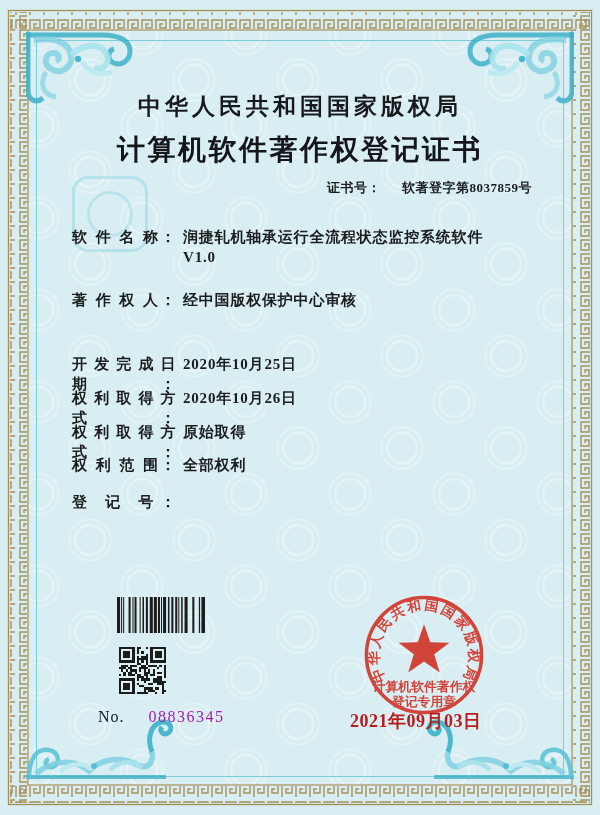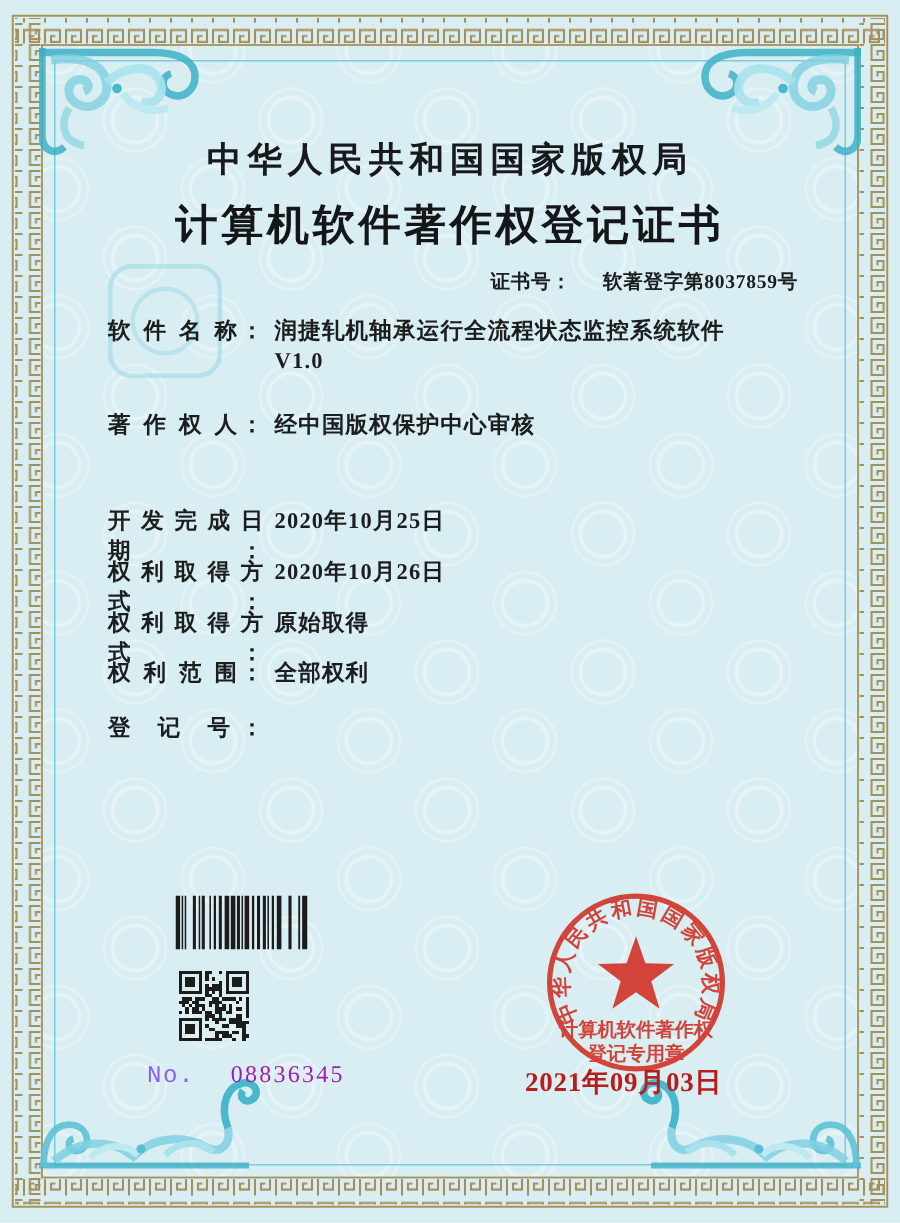--- a/index.html
+++ b/index.html
@@ -46,34 +46,34 @@
     position:absolute; top:131px; left:0; width:100%; text-align:center;
     font-size:28px; font-weight:700; letter-spacing:2.5px; color:#141619;
   }
   .cert-no{
     position:absolute; top:179px; right:68px;
     font-size:13px; font-weight:700; letter-spacing:.5px;
   }
   .cert-no .v{margin-left:21px;}
   .frow{
     position:absolute; left:72px; width:470px; display:flex; align-items:flex-start;
-    font-size:15px; font-weight:700; line-height:20px;
+    font-size:15px; font-weight:700; line-height:20px;margin-top:16px;
   }
   .flabel{width:104px; flex-shrink:0; text-align:justify; text-align-last:justify; letter-spacing:.5px;}
   .fvalue{margin-left:7px; letter-spacing:.8px;}
   .fvalue .l2{display:block;}
   .bodytext{
     position:absolute; left:72px; top:517px; width:464px;
     font-size:14.5px; font-weight:700; line-height:36px;
     text-indent:2em; letter-spacing:.6px; text-align:justify;
   }
   .bar2d{position:absolute; left:117px; top:597px; width:88px; height:36px;}
   .qr{position:absolute; left:119px; top:647px; width:47px; height:47px;}
   .serial{position:absolute; left:98px; top:708px; font-size:16px;}
-  .serial .pfx{color:#8b5cf6; letter-spacing:1px;font-family:Liberation Mono, monospace;}
+  .serial .pfx{color:#0f172a; letter-spacing:1px;}
   .serial .num{color:#a21caf; margin-left:24px; letter-spacing:1.5px;}
   .seal{position:absolute; left:352px; top:583px; width:144px; height:144px; opacity:.94;}
   .issue-date{
     position:absolute; left:350px; top:709px; width:150px;
     font-size:18px; font-weight:700; letter-spacing:.5px; color:#b91c1c;
   }
 </style>
 </head>
 <body>
 

